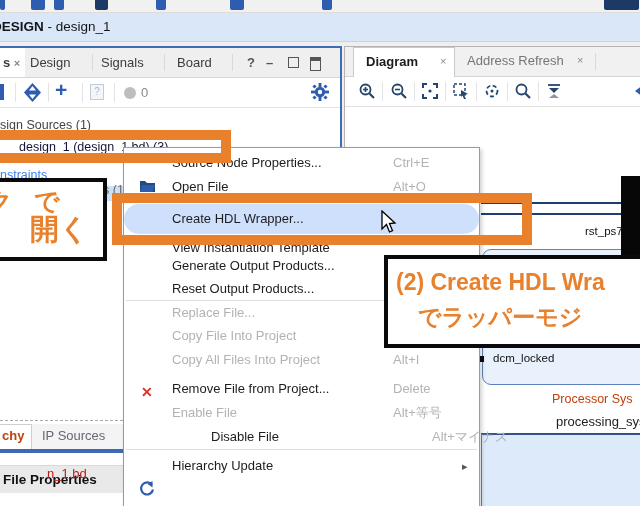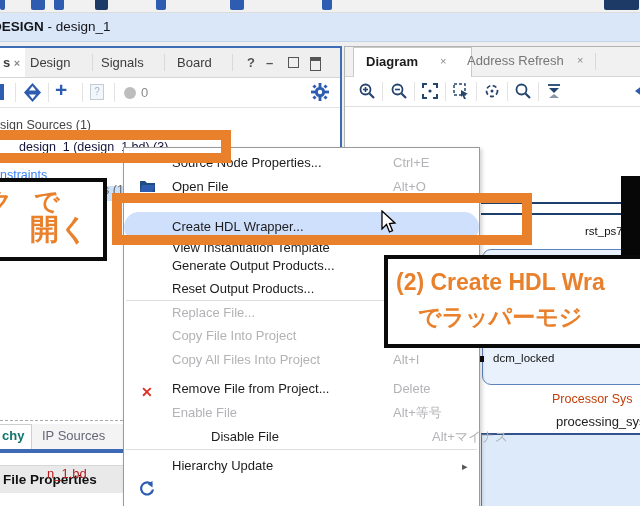--- a/index.html
+++ b/index.html
@@ -139,33 +139,33 @@
   <span class="abs" id="sel"></span>
   <span class="bdicon"></span>
   <span class="treerow" style="left:19px;top:92px;color:#15153A;">design_1 (design_1.bd) (3)</span>
   <span class="treerow" style="left:0;top:120px;color:#3b82f6;text-decoration:underline;">nstraints</span>
   <span class="treerow" style="left:103px;top:135px;color:#666;">s (1)</span>
 
   <div class="abs dash"></div>
 
   <div class="abs" id="btabs">
     <span class="abs" style="left:-4px;top:0;width:34px;height:25px;background:#fff;border:1px solid #CFCFCF;border-bottom:none;"></span>
-    <span class="abs" style="left:2px;top:4px;font-weight:bold;font-size:13px;color:#0f766e;">chy</span>
+    <span class="abs" style="left:2px;top:4px;font-weight:bold;font-size:13px;color:#c2410c;">chy</span>
     <span class="abs" style="left:42px;top:4px;font-size:13px;color:#667;">IP Sources</span>
   </div>
   <div class="abs" id="bline"></div>
   <div class="abs" id="fpheader">
     <span style="margin-left:3px;">File Properties</span>
   </div>
   <span class="abs" style="left:2px;top:418px;font-size:13px;color:#b91c1c;padding-left:45px;">n_1.bd</span>
 </div>
 
 <div class="abs" id="diapanel">
   <div id="diatabs">
-    <span class="abs" style="left:8px;top:0;width:100px;height:29px;background:#fff;border:1px solid #C9C9C9;border-bottom:none;padding-left:17px;">
+    <span class="abs" style="left:8px;top:0;width:100px;height:29px;background:#fff;border:1px solid #C9C9C9;border-bottom:none;">
       <span class="abs" style="left:12px;top:6px;font-weight:bold;font-size:13px;color:#1B1B1B;">Diagram</span>
       <span class="abs x" style="left:86px;top:7px;">×</span>
     </span>
     <span class="abs" style="left:122px;top:6px;font-size:13px;color:#767676;">Address Refresh</span>
     <span class="abs x" style="left:232px;top:7px;">×</span>
     <span class="tsep" style="left:250px;"></span>
   </div>
   <div id="diatools">
     <span class="dico" style="left:14px;">
       <svg width="16" height="16">
@@ -252,21 +252,21 @@
   <div class="mi" style="top:27px;">
     <span class="micon">
         <svg width="17" height="14">
           <path d="M1,2 L6,2 L8,4 L16,4 L16,13 L1,13 Z" fill="#1F4C7F"></path>
           <path d="M3,6 L16,6 L13.5,13 L1,13 Z" fill="#2D5CB0"></path>
         </svg>
       </span>
     <span class="ml">Open File</span>
       <span class="ms">Alt+O</span>
     </div>
-  <div class="mi hl" style="top:64px;border-radius:15px;">
+  <div class="mi hl" style="top:56px;border-radius:15px;">
     <span class="ml">Create HDL Wrapper...</span>
     </div>
   <div class="mi" style="top:88px;">
     <span class="ml">View Instantiation Template</span>
     </div>
   <div class="mi" style="top:106px;">
     <span class="ml">Generate Output Products...</span>
     </div>
   <div class="mi" style="top:129px;">
     <span class="ml">Reset Output Products...</span>

